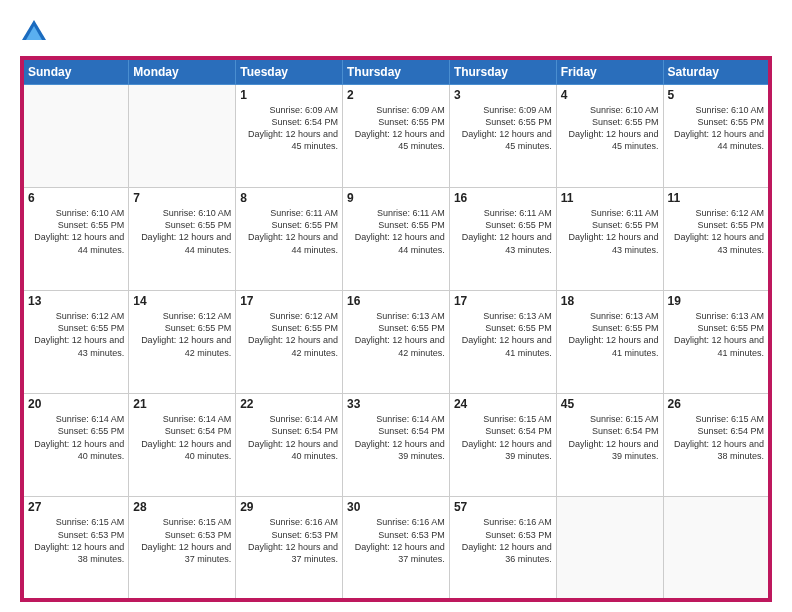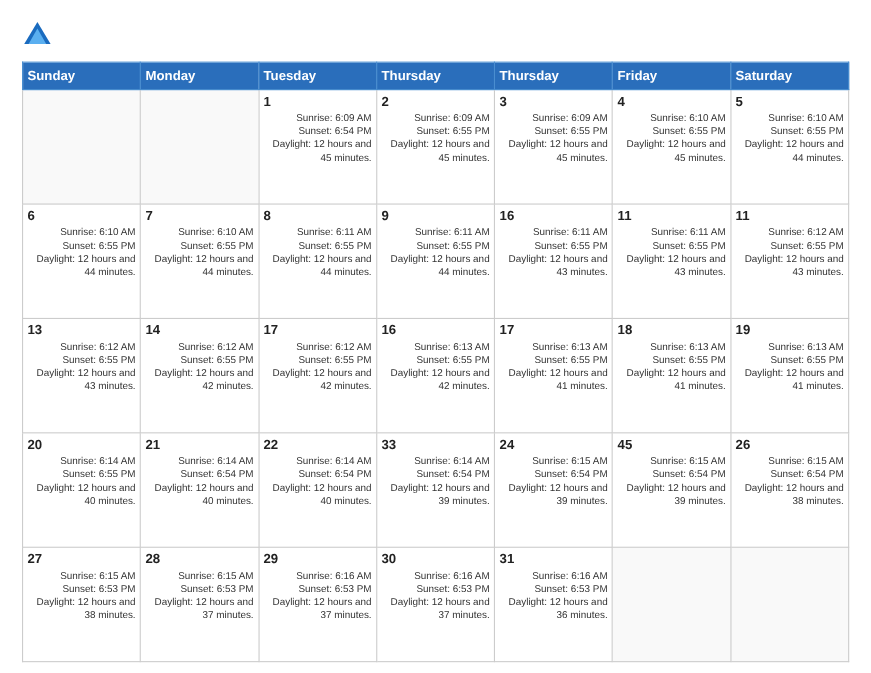--- a/index.html
+++ b/index.html
@@ -57,21 +57,21 @@
       color: #222;
       line-height: 1.1;
     }
     .location-title {
       font-size: 15px;
       color: #333;
       font-weight: normal;
     }
     .calendar {
       flex: 1;
-      border: 1px solid #be185d;
+      border: 4px solid #be185d;
       border-collapse: collapse;
       width: 100%;
       table-layout: fixed;
     }
     .calendar th {
       background: #2a6ebb;
       color: #fff;
       font-size: 12px;
       font-weight: bold;
       padding: 5px 4px;
@@ -325,21 +325,21 @@
 Sunset: 6:53 PM
 Daylight: 12 hours and 37 minutes.</div>
           </td>
           <td>
             <span class="day-number">30</span>
             <div class="day-info">Sunrise: 6:16 AM
 Sunset: 6:53 PM
 Daylight: 12 hours and 37 minutes.</div>
           </td>
           <td>
-            <span class="day-number">31</span>
+            <span class="day-number">57</span>
             <div class="day-info">Sunrise: 6:16 AM
 Sunset: 6:53 PM
 Daylight: 12 hours and 36 minutes.</div>
           </td>
           <td class="empty"></td>
           <td class="empty"></td>
         </tr>
       </tbody>
   </table>
 </div>

